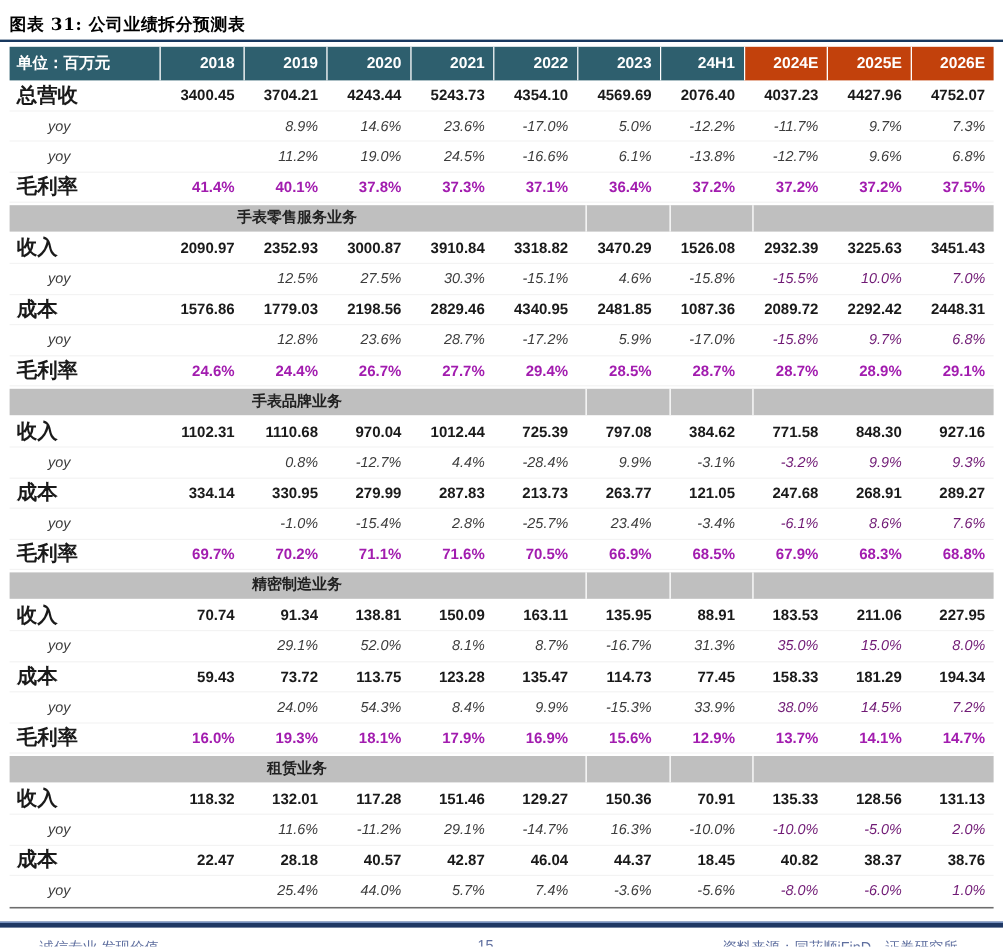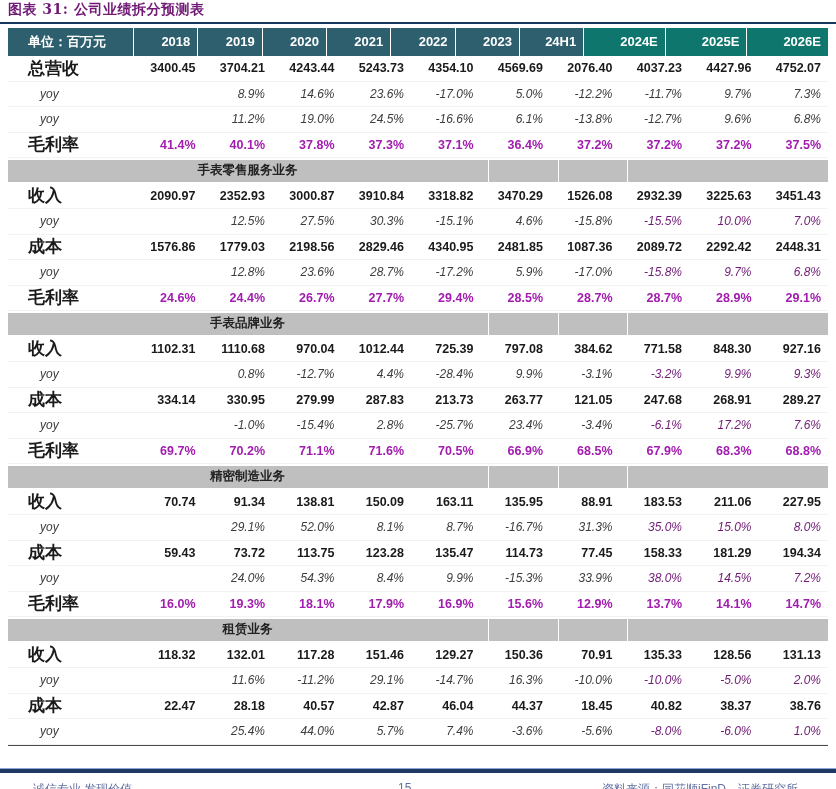--- a/index.html
+++ b/index.html
@@ -1,32 +1,32 @@
 <!DOCTYPE html>
 <html><head>
 <meta charset="utf-8">
 <style>
   html,body{margin:0;padding:0;background:#fff;}
   .page{position:relative;width:836px;height:789px;background:#fff;overflow:hidden;
         font-family:"Liberation Sans",sans-serif;color:#1a1a1a;}
   .fig-title{font-family:"DejaVu Serif",serif;font-weight:bold;font-size:14px;
-             padding:1px 0 3px 8px;letter-spacing:0.5px;color:#701a75;}
+             padding:12px 0 3px 8px;letter-spacing:0.5px;color:#000000;}
   .title-rule{height:2px;background:#17375e;width:836px;}
   .tbl{margin:4px 8px 0 8px;width:820px;}
   .row{display:grid;grid-template-columns:125px repeat(10,1fr);align-items:center;
        height:25.5px;box-sizing:border-box;border-bottom:1px solid #f3f3f3;}
   .row.header{height:28px;border-bottom:none;}
   .row.section-bar{grid-template-columns:480px 69.5px 69.5px 1fr;height:21.5px;
        border-bottom:none;margin:2px 0;}
   .cell{text-align:right;padding-right:7px;white-space:nowrap;}
-  .cell.lbl{text-align:left;padding-left:20px;padding-right:0;}
+  .cell.lbl{text-align:left;padding-left:6px;padding-right:0;}
   .header .cell{background:#2e5f6e;color:#fff;font-weight:bold;font-size:13px;
        height:28px;line-height:28px;border-left:1px solid #fff;}
   .header .cell:first-child{border-left:none;}
-  .header .cell.forecast{background:#0f766e;padding-left:36px;}
+  .header .cell.forecast{background:#c2410c;}
   .section-bar .cell{background:#bfbfbf;height:21.5px;line-height:21.5px;
        border-left:1px solid #fff;}
   .section-bar .cell:first-child{border-left:none;font-weight:bold;color:#222;
        font-size:12.5px;text-align:center;padding-left:6px;}
   .val{font-weight:bold;font-size:12.5px;color:#1a1a1a;}
   .ratio{font-weight:bold;font-size:12.5px;color:#a21caf;}
   .yoy{font-style:italic;font-size:12px;color:#3c3c3c;font-weight:normal;}
   .yoy.lbl{padding-left:32px;}
   .red{color:#701a75;}
   .lblmain{font-weight:bold;font-size:17px;}
@@ -230,21 +230,21 @@
       <div class="row">
         <div class="cell lbl yoy">yoy</div>
         <div class="cell yoy"></div>
         <div class="cell yoy">-1.0%</div>
         <div class="cell yoy">-15.4%</div>
         <div class="cell yoy">2.8%</div>
         <div class="cell yoy">-25.7%</div>
         <div class="cell yoy">23.4%</div>
         <div class="cell yoy">-3.4%</div>
         <div class="cell yoy red">-6.1%</div>
-        <div class="cell yoy red">17.2%</div>
+        <div class="cell yoy red">8.6%</div>
         <div class="cell yoy red">7.6%</div>
       </div>
       <div class="row">
         <div class="cell lbl lblmain">毛利率</div>
         <div class="cell ratio">69.7%</div>
         <div class="cell ratio">70.2%</div>
         <div class="cell ratio">71.1%</div>
         <div class="cell ratio">71.6%</div>
         <div class="cell ratio">70.5%</div>
         <div class="cell ratio">66.9%</div>

